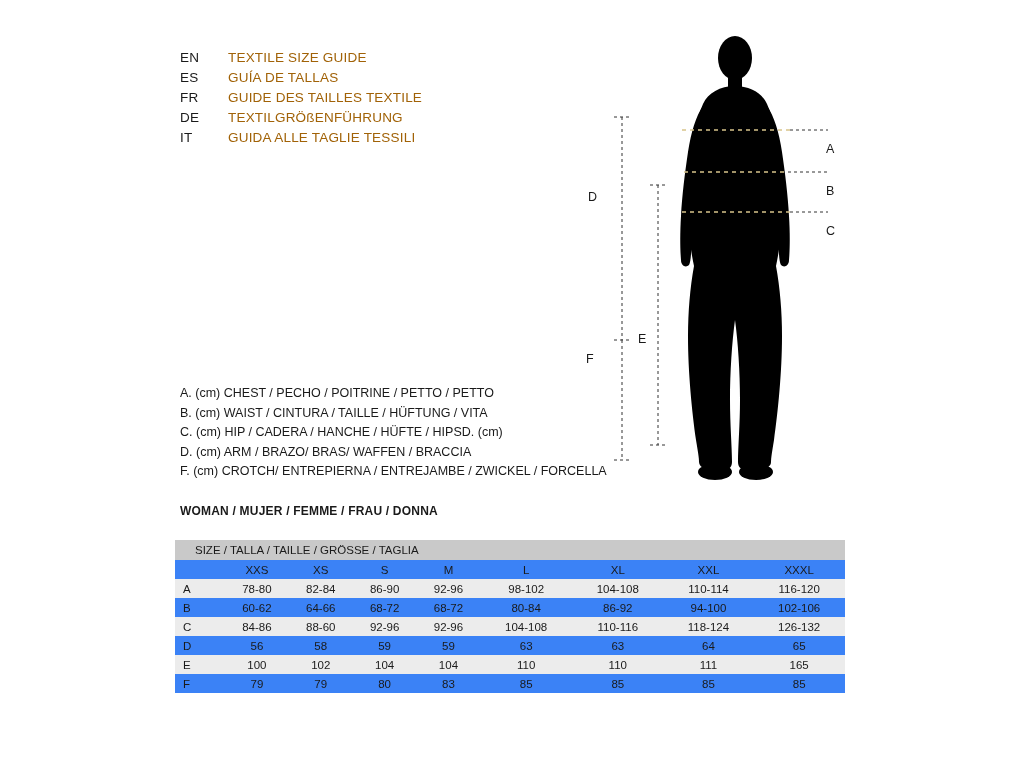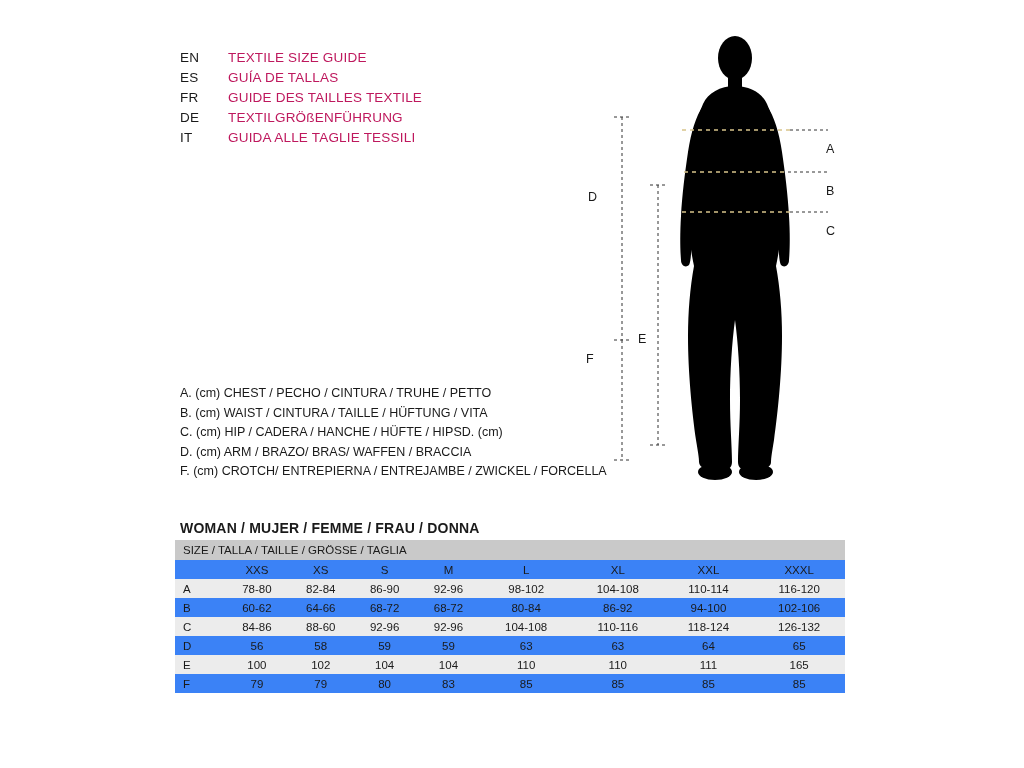--- a/index.html
+++ b/index.html
@@ -29,43 +29,43 @@
     height: 20px;
     font-size: 13.5px;
     letter-spacing: 0.2px;
   }
   .title-lang {
     width: 48px;
     flex: 0 0 48px;
     color: #1a1a1a;
   }
   .title-text {
-    color: #be185d;
+    color: #a16207;
   }
 
   
   .legend {
     position: absolute;
     left: 180px;
     top: 384px;
     width: 560px;
   }
   .legend-row {
     font-size: 12.5px;
     line-height: 19.5px;
     color: #1a1a1a;
     white-space: nowrap;
   }
 
   
   .section-label {
     position: absolute;
     left: 180px;
-    top: 520px;
-    font-size: 14px;
+    top: 504px;
+    font-size: 12px;
     font-weight: bold;
     letter-spacing: 0.2px;
   }
 
   
   .size-table {
     position: absolute;
     left: 175px;
     top: 540px;
     width: 670px;
@@ -75,21 +75,21 @@
   .size-table td, .size-table th {
     padding: 0;
     height: 19px;
     font-weight: normal;
     text-align: center;
     color: #1a1a1a;
   }
   .size-table .head-row td {
     background: #c9c9c9;
     text-align: left;
-    padding-left: 8px;
+    padding-left: 20px;
     height: 20px;
     font-size: 11.5px;
   }
   .size-table .row-odd td { background: #ececec; }
   .size-table .row-even td { background: #3b82f6; }
   .size-table .rowlabel {
     text-align: left;
     padding-left: 8px;
     width: 42px;
   }
@@ -130,21 +130,21 @@
     <span class="title-lang">DE</span>
     <span class="title-text">TEXTILGRÖßENFÜHRUNG</span>
   </div>
   <div class="title-row">
     <span class="title-lang">IT</span>
     <span class="title-text">GUIDA ALLE TAGLIE TESSILI</span>
   </div>
 </div>
 
 <div class="legend">
-  <div class="legend-row">A. (cm) CHEST / PECHO / CINTURA / TRUHE / PETTO</div>
+  <div class="legend-row">A. (cm) CHEST / PECHO / POITRINE / PETTO / PETTO</div>
   <div class="legend-row">B. (cm) WAIST / CINTURA / TAILLE / HÜFTUNG / VITA</div>
   <div class="legend-row">C. (cm) HIP / CADERA / HANCHE / HÜFTE / HIPSD. (cm)</div>
   <div class="legend-row">D. (cm) ARM / BRAZO/ BRAS/ WAFFEN / BRACCIA</div>
   <div class="legend-row">F. (cm) CROTCH/ ENTREPIERNA / ENTREJAMBE / ZWICKEL / FORCELLA</div>
 </div>
 
 <div class="section-label">WOMAN / MUJER / FEMME / FRAU / DONNA</div>
 
 <table class="size-table">
   <tbody>

